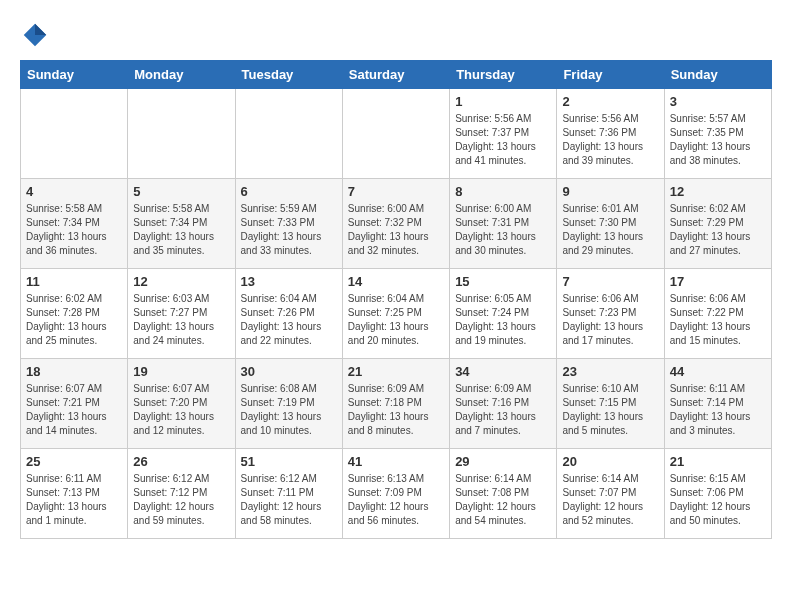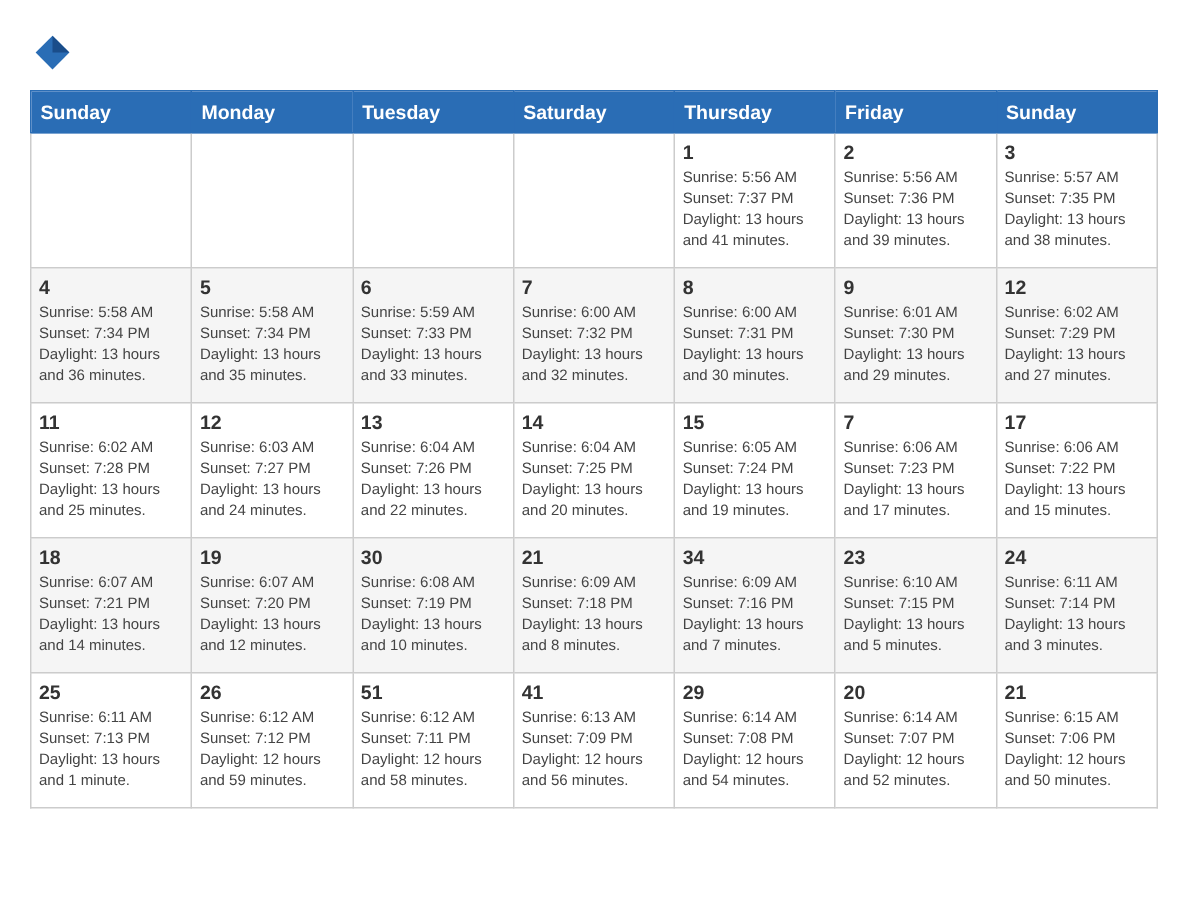--- a/index.html
+++ b/index.html
@@ -223,21 +223,21 @@
         </td>
         <td>
           <div class="day-number">34</div>
           <div class="day-info">Sunrise: 6:09 AM<br>Sunset: 7:16 PM<br>Daylight: 13 hours and 7 minutes.</div>
         </td>
         <td>
           <div class="day-number">23</div>
           <div class="day-info">Sunrise: 6:10 AM<br>Sunset: 7:15 PM<br>Daylight: 13 hours and 5 minutes.</div>
         </td>
         <td>
-          <div class="day-number">24</div>
+          <div class="day-number">44</div>
           <div class="day-info">Sunrise: 6:11 AM<br>Sunset: 7:14 PM<br>Daylight: 13 hours and 3 minutes.</div>
         </td>
       </tr>
       <tr>
         <td>
           <div class="day-number">25</div>
           <div class="day-info">Sunrise: 6:11 AM<br>Sunset: 7:13 PM<br>Daylight: 13 hours and 1 minute.</div>
         </td>
         <td>
           <div class="day-number">26</div>

